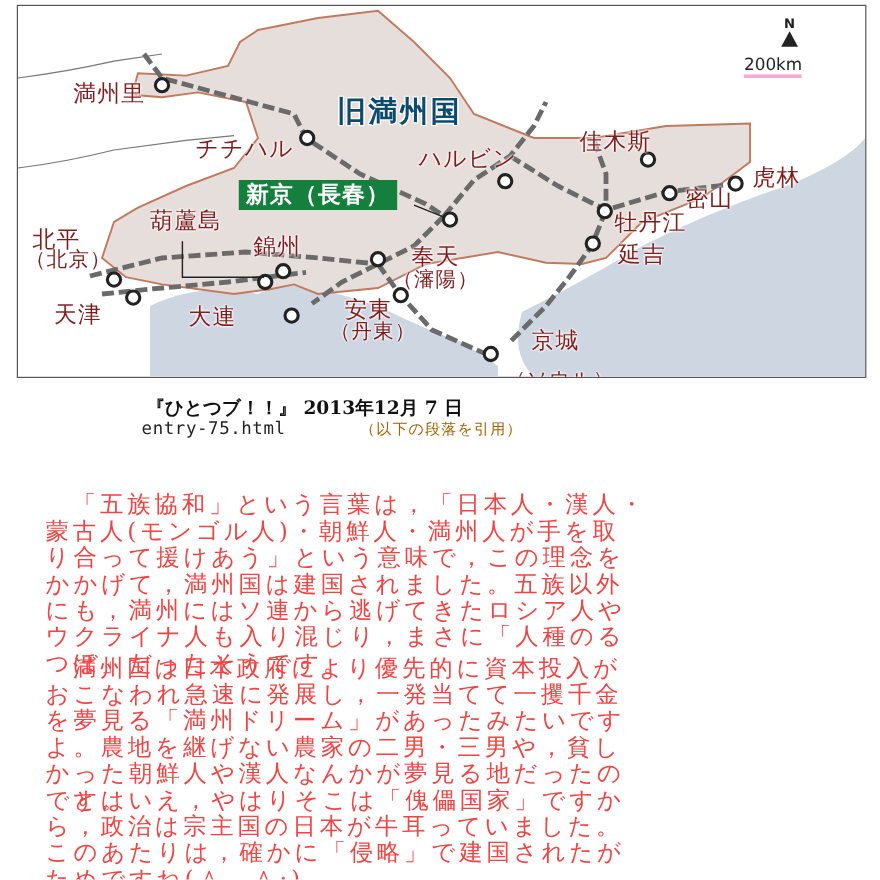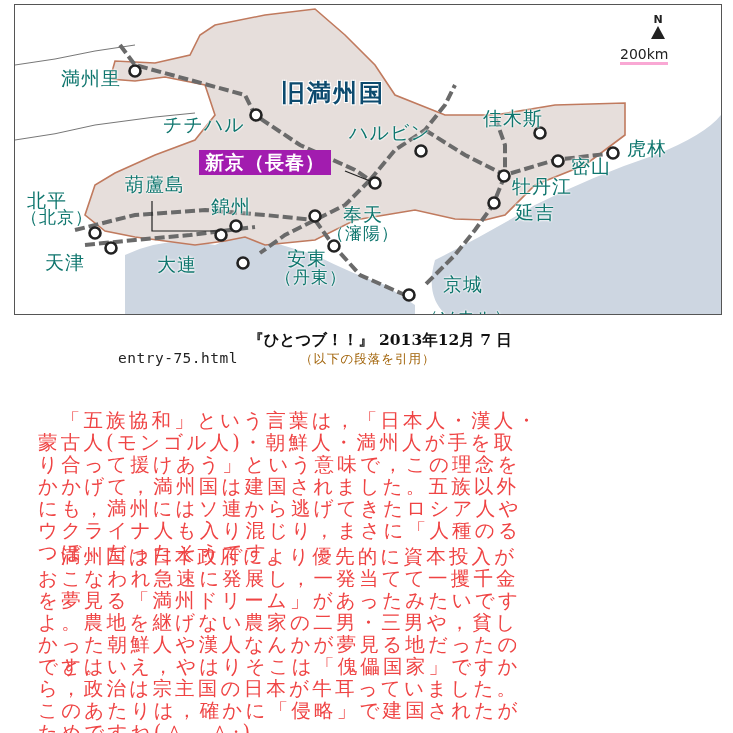--- a/index.html
+++ b/index.html
@@ -2,40 +2,40 @@
 <html><head>
   <meta charset="utf-8">
   <style>
     html, body { margin: 0; padding: 0; background: #ffffff; }
     body { width: 733px; height: 733px; position: relative; overflow: hidden;
            font-family: "DejaVu Serif", "Liberation Serif", serif; color: #1a1a1a; }
     #map { position: absolute; left: 14px; top: 4px; width: 706px; height: 309px;
            border: 1px solid #555; background: #ffffff; overflow: hidden; }
     #map svg { position: absolute; left: 0; top: 0; }
     .lbl { position: absolute; font-family: "DejaVu Sans", "Liberation Sans", sans-serif;
-           font-size: 19px; color: #0f766e; white-space: nowrap; line-height: 1; letter-spacing: 1px;
+           font-size: 19px; color: #7f1d1d; white-space: nowrap; line-height: 1; letter-spacing: 1px;
            text-shadow: 0 0 2px #fff, 0 0 2px #fff, 0 0 3px #fff; }
     .lbl-small { font-size: 17px; }
     .title-lbl { position: absolute; left: 266px; top: 72px; font-family: "DejaVu Sans", sans-serif;
            font-size: 24px; font-weight: bold; color: #0c4a6e; letter-spacing: 2px;
            text-shadow: 0 0 2px #fff, 1px 1px 0 #fff, -1px -1px 0 #fff, 1px -1px 0 #fff, -1px 1px 0 #fff; }
-    .capital-box { position: absolute; left: 184px; top: 145px; background: #a21caf; color: #fff;
+    .capital-box { position: absolute; left: 184px; top: 145px; background: #15803d; color: #fff;
            font-family: "DejaVu Sans", sans-serif; font-size: 19px; font-weight: bold;
            padding: 3px 6px; letter-spacing: 1px; line-height: 1; }
     .north { position: absolute; left: 636px; top: 8px; text-align: center; }
     .north .n { font-family: "DejaVu Sans", sans-serif; font-weight: bold; font-size: 11px; color: #222; display:block; }
     .north .tri { width: 0; height: 0; border-left: 7px solid transparent; border-right: 7px solid transparent;
            border-bottom: 13px solid #222; margin: 0 auto; }
     .scale { position: absolute; left: 605px; top: 42px; font-family: "DejaVu Sans", sans-serif;
            font-size: 14px; color: #222; border-bottom: 3px solid #f9a8d4; padding-bottom: 1px; line-height: 1; }
 
     .citation { position: absolute; left: 118px; top: 330px; width: 520px; }
     .cite-line { font-family: "DejaVu Serif", serif; font-weight: bold; font-size: 15.5px; line-height: 19px;
            white-space: nowrap; color: #111; }
-    .cite-line.l2 { padding-left: 4px; text-align: center; }
+    .cite-line.l2 { padding-left: 4px; }
     .url { font-family: "DejaVu Sans Mono", "Liberation Mono", monospace; font-size: 14.5px; line-height: 18px;
            white-space: nowrap; color: #222; letter-spacing: 0.5px; }
     .quote-note { color: #a16207; font-family: Liberation Serif, serif; font-size: 12.5px; margin-left: 62px; letter-spacing: 1px; }
 
     .para { position: absolute; left: 38px; width: 660px; font-family: "DejaVu Serif", "Liberation Serif", serif;
            font-size: 19.5px; line-height: 22px; letter-spacing: 3.2px; color: #ef4444; white-space: pre-line; }
     #p1 { top: 410px; }
     #p2 { top: 546px; }
     #p3 { top: 656px; }
   </style>

